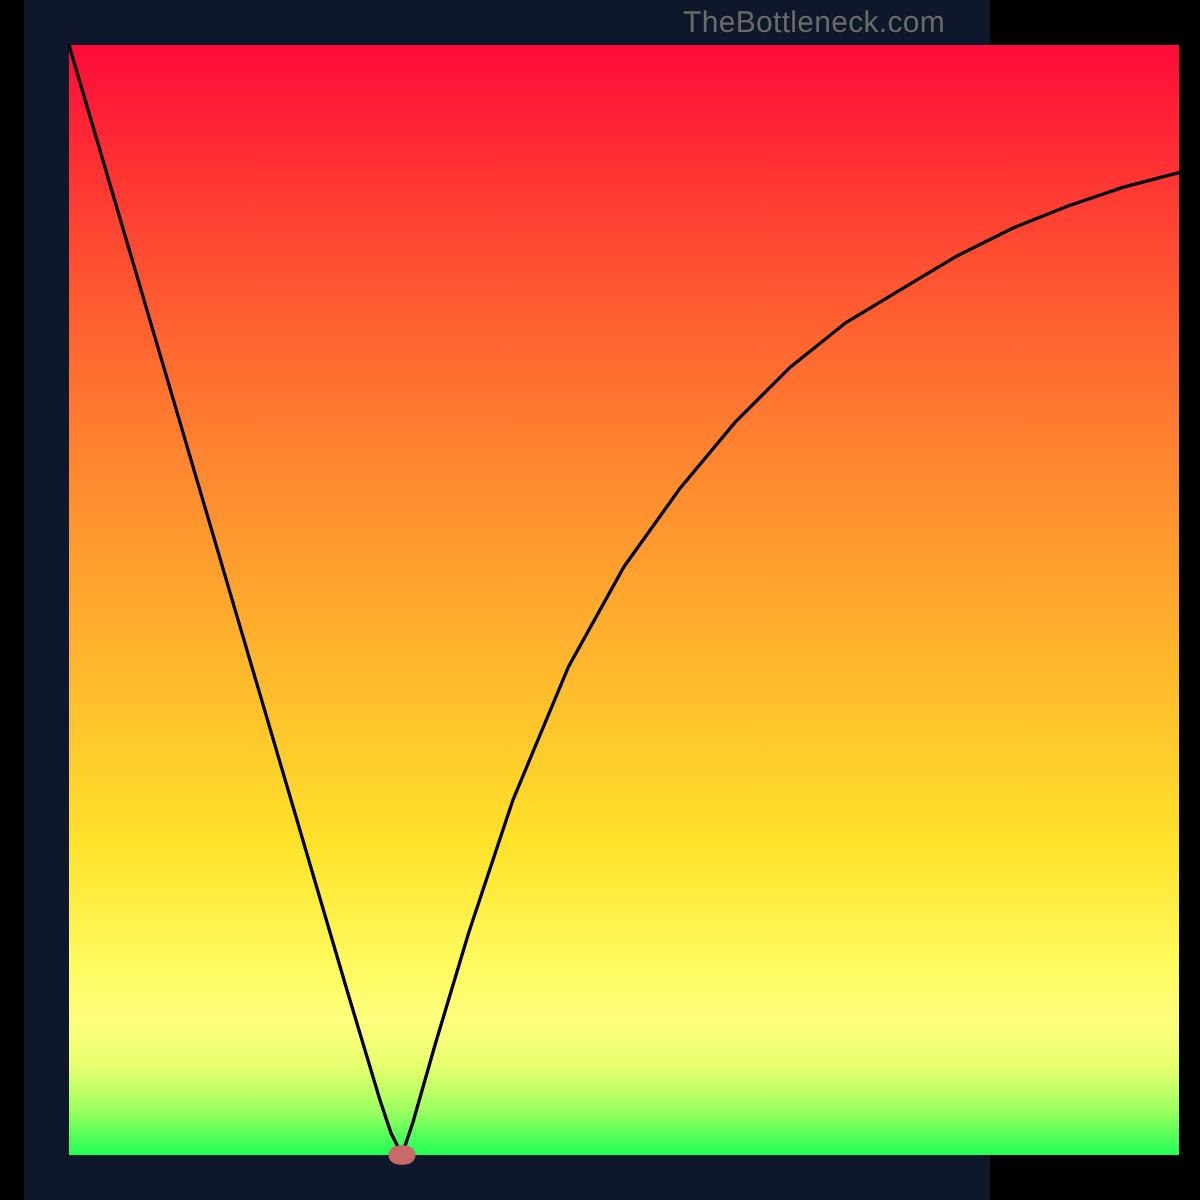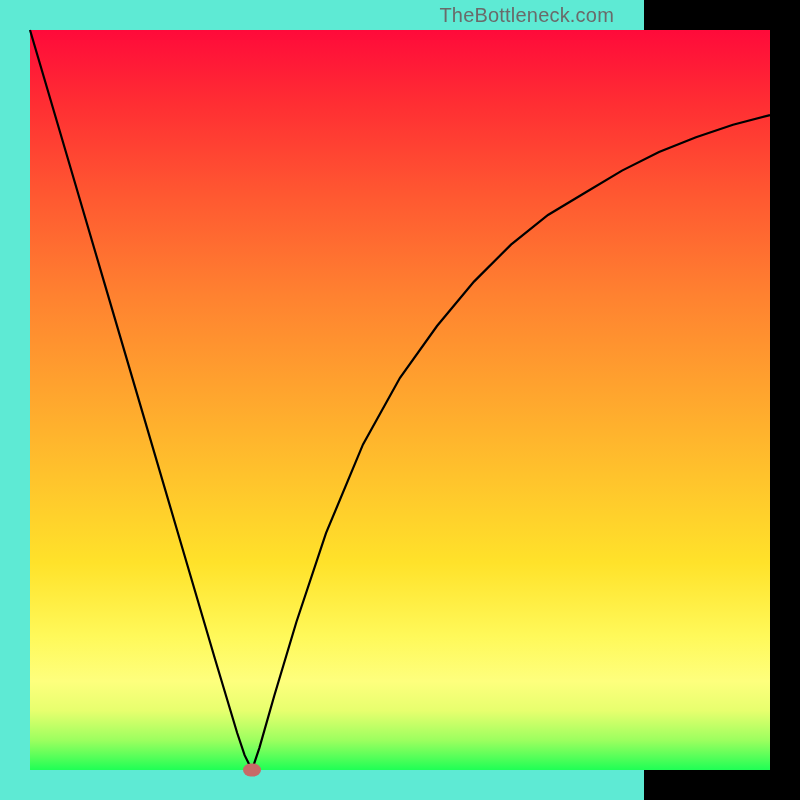--- a/index.html
+++ b/index.html
@@ -8,21 +8,22 @@
     width: 800px;
     height: 800px;
     background: #000;
     font-family: Arial, Helvetica, sans-serif;
     overflow: hidden;
   }
   .frame {
     position: relative;
     width: 644px;
     height: 800px;
-    background: #5eead4;
+    background: #0f172a;
+    margin-left: 16px;
   }
   .plot-area {
     position: absolute;
     left: 30px;
     top: 30px;
     width: 740px;
     height: 740px;
     
     background: linear-gradient(
       to bottom,

